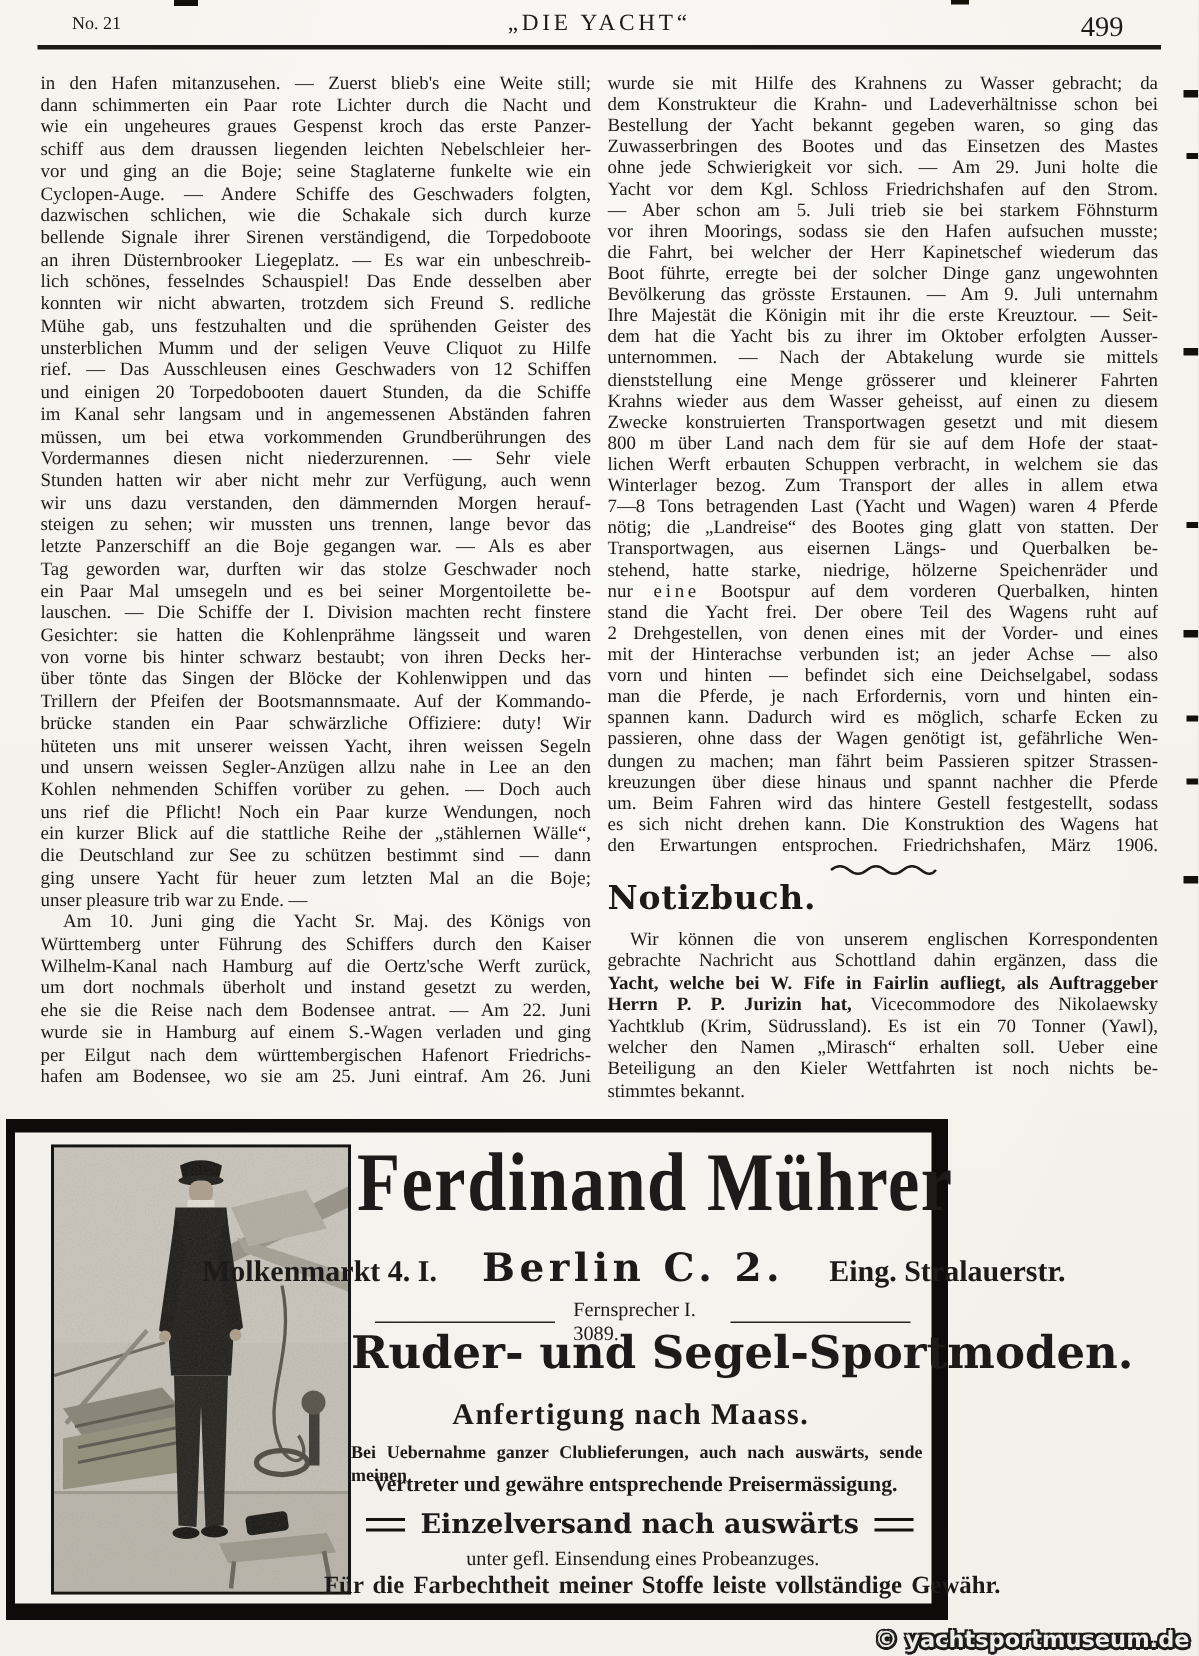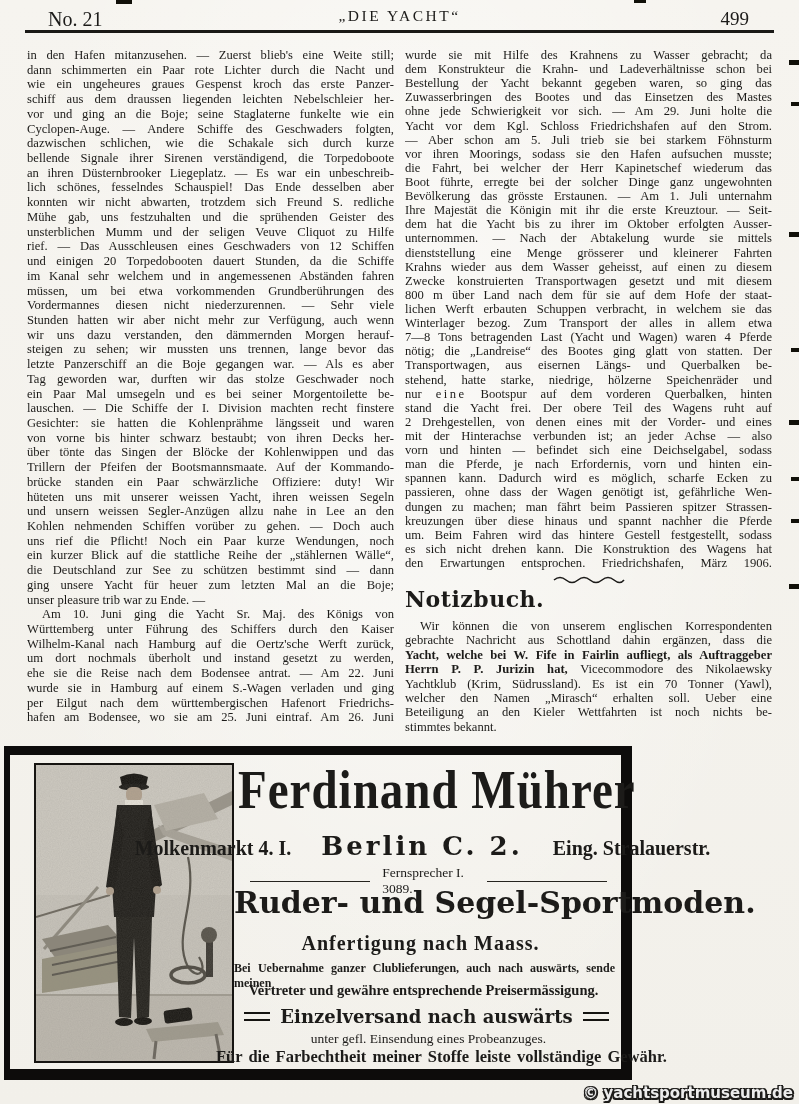--- a/index.html
+++ b/index.html
@@ -2,21 +2,21 @@
 <html><head>
 <meta charset="utf-8">
 <style>
   html,body{margin:0;padding:0;background:#e6e4df;}
   .page{position:relative;width:799px;height:1104px;overflow:hidden;
         background:
           radial-gradient(ellipse at 50% 35%, rgba(255,255,255,.55), rgba(255,255,255,0) 70%),
           linear-gradient(#f6f4ef,#f2f0ea);
         font-family:"Liberation Serif", serif;color:#1c1b19;}
   
-  .hdr-issue{position:absolute;left:48px;top:8px;font-size:20px;}
+  .hdr-issue{position:absolute;left:48px;top:8px;font-size:12px;}
   .hdr-title{position:absolute;left:0;right:0;top:7px;text-align:center;font-size:15.5px;letter-spacing:2.5px;}
   .hdr-page{position:absolute;right:50px;top:8px;font-size:19px;}
   .hdr-rule{position:absolute;left:25px;right:25px;top:30px;height:2.5px;background:#1a1916;}
   
   .col{position:absolute;top:48px;width:367px;font-size:12.6px;}
   .col-left{left:27px;line-height:14.72px;}
   .col-right{left:405px;}
   #col-right-lines{line-height:14.12px;}
   .notiz{line-height:14.4px;}
   .tline{text-align:justify;text-align-last:justify;overflow:hidden;}
@@ -97,21 +97,21 @@
       <div class="tline">Cyclopen-Auge. — Andere Schiffe des Geschwaders folgten,</div>
       <div class="tline">dazwischen schlichen, wie die Schakale sich durch kurze</div>
       <div class="tline">bellende Signale ihrer Sirenen verständigend, die Torpedoboote</div>
       <div class="tline">an ihren Düsternbrooker Liegeplatz. — Es war ein unbeschreib-</div>
       <div class="tline">lich schönes, fesselndes Schauspiel!  Das Ende desselben aber</div>
       <div class="tline">konnten wir nicht abwarten, trotzdem sich Freund S. redliche</div>
       <div class="tline">Mühe gab, uns festzuhalten und die sprühenden Geister des</div>
       <div class="tline">unsterblichen Mumm und der seligen Veuve Cliquot zu Hilfe</div>
       <div class="tline">rief. — Das Ausschleusen eines Geschwaders von 12 Schiffen</div>
       <div class="tline">und einigen 20 Torpedobooten dauert Stunden, da die Schiffe</div>
-      <div class="tline">im Kanal sehr welchem und in angemessenen Abständen fahren</div>
+      <div class="tline">im Kanal sehr langsam und in angemessenen Abständen fahren</div>
       <div class="tline">müssen, um bei etwa vorkommenden Grundberührungen des</div>
       <div class="tline">Vordermannes diesen nicht niederzurennen. — Sehr viele</div>
       <div class="tline">Stunden hatten wir aber nicht mehr zur Verfügung, auch wenn</div>
       <div class="tline">wir uns dazu verstanden, den dämmernden Morgen herauf-</div>
       <div class="tline">steigen zu sehen; wir mussten uns trennen, lange bevor das</div>
       <div class="tline">letzte Panzerschiff an die Boje gegangen war. — Als es aber</div>
       <div class="tline">Tag geworden war, durften wir das stolze Geschwader noch</div>
       <div class="tline">ein Paar Mal umsegeln und es bei seiner Morgentoilette be-</div>
       <div class="tline">lauschen. — Die Schiffe der I. Division machten recht finstere</div>
       <div class="tline">Gesichter: sie hatten die Kohlenprähme längsseit und waren</div>
@@ -142,21 +142,21 @@
         <div class="tline">wurde sie mit Hilfe des Krahnens zu Wasser gebracht; da</div>
         <div class="tline">dem Konstrukteur die Krahn- und Ladeverhältnisse schon bei</div>
         <div class="tline">Bestellung der Yacht bekannt gegeben waren, so ging das</div>
         <div class="tline">Zuwasserbringen des Bootes und das Einsetzen des Mastes</div>
         <div class="tline">ohne jede Schwierigkeit vor sich. — Am 29. Juni holte die</div>
         <div class="tline">Yacht vor dem Kgl. Schloss Friedrichshafen auf den Strom.</div>
         <div class="tline">— Aber schon am 5. Juli trieb sie bei starkem Föhnsturm</div>
         <div class="tline">vor ihren Moorings, sodass sie den Hafen aufsuchen musste;</div>
         <div class="tline">die Fahrt, bei welcher der Herr Kapinetschef wiederum das</div>
         <div class="tline">Boot führte, erregte bei der solcher Dinge ganz ungewohnten</div>
-        <div class="tline">Bevölkerung das grösste Erstaunen. — Am 1. Juli unternahm</div>
+        <div class="tline">Bevölkerung das grösste Erstaunen. — Am 9. Juli unternahm</div>
         <div class="tline">Ihre Majestät die Königin mit ihr die erste Kreuztour. — Seit-</div>
         <div class="tline">dem hat die Yacht bis zu ihrer im Oktober erfolgten Ausser-</div>
         <div class="tline">unternommen. — Nach der Abtakelung wurde sie mittels</div>
         <div class="tline">dienststellung eine Menge grösserer und kleinerer Fahrten</div>
         <div class="tline">Krahns wieder aus dem Wasser geheisst, auf einen zu diesem</div>
         <div class="tline">Zwecke konstruierten Transportwagen gesetzt und mit diesem</div>
         <div class="tline">800 m über Land nach dem für sie auf dem Hofe der staat-</div>
         <div class="tline">lichen Werft erbauten Schuppen verbracht, in welchem sie das</div>
         <div class="tline">Winterlager bezog.  Zum Transport der alles in allem etwa</div>
         <div class="tline">7—8 Tons betragenden Last (Yacht und Wagen) waren 4 Pferde</div>

